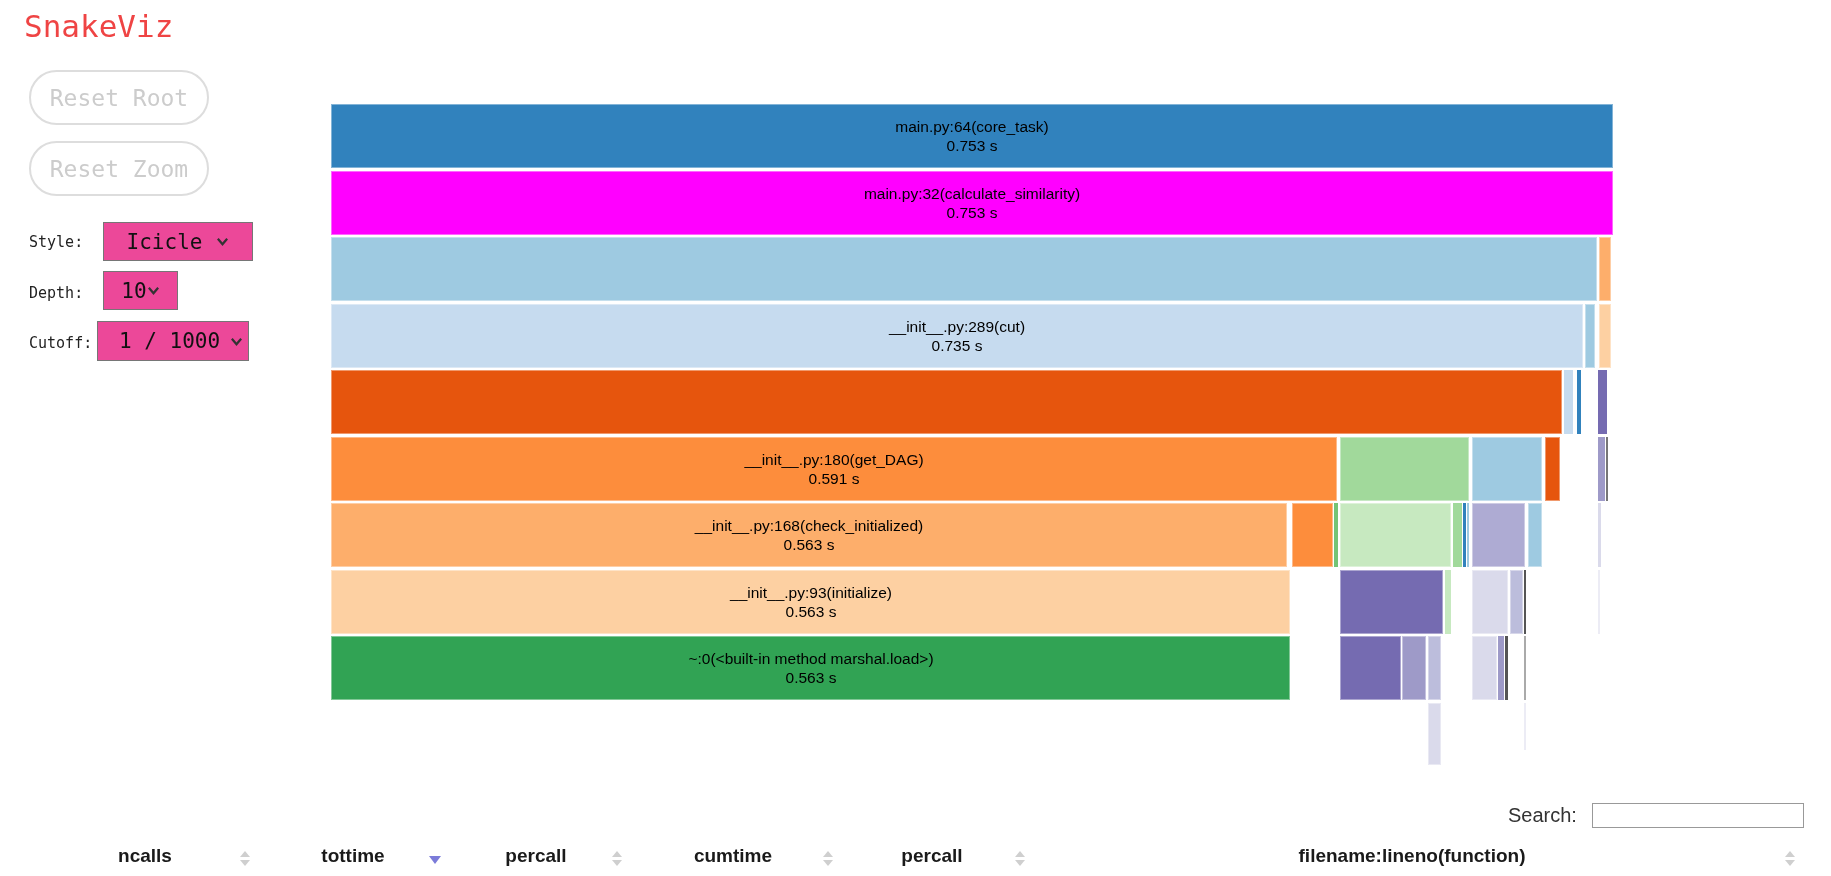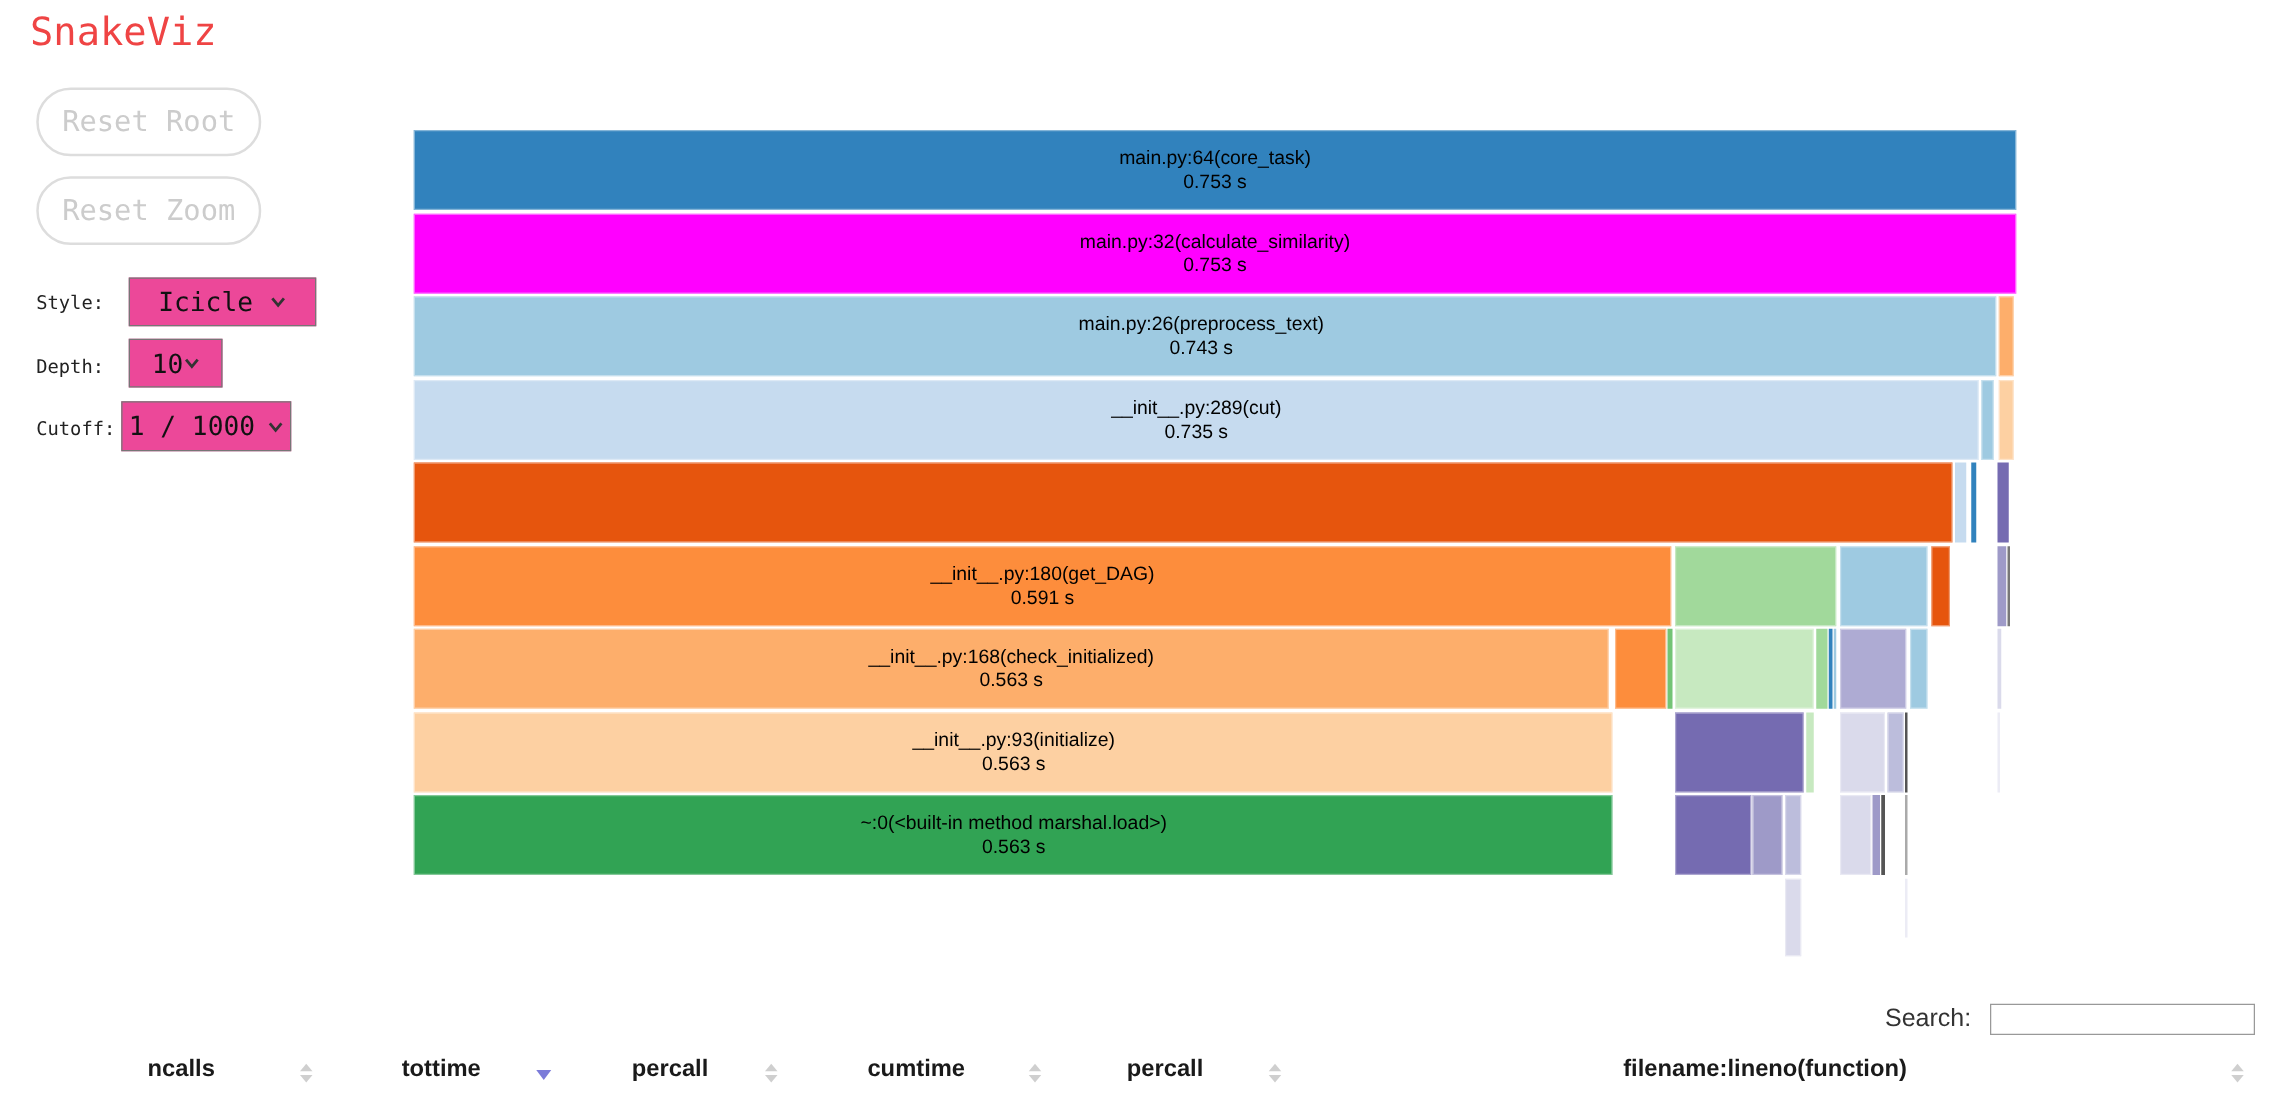--- a/index.html
+++ b/index.html
@@ -73,21 +73,21 @@
 
   <div class="ctl-label" style="top:284px;">Depth:</div>
   <div class="selectbox" style="left:103px;top:271px;width:73px;height:37px;gap:0;">
     <span>10</span>
     <svg class="chev" viewBox="0 0 14 14">
       <polyline points="2,4 7,10 12,4" fill="none" stroke="#333" stroke-width="2.4"></polyline>
       </svg>
   </div>
 
   <div class="ctl-label" style="top:334px;">Cutoff:</div>
-  <div class="selectbox" style="left:97px;top:321px;width:134px;height:38px;gap:10px;">
+  <div class="selectbox" style="left:97px;top:321px;width:134px;height:38px;gap:10px;padding-left:16px;">
     <span>1 / 1000</span>
     <svg class="chev" viewBox="0 0 14 14">
       <polyline points="2,4 7,10 12,4" fill="none" stroke="#333" stroke-width="2.4"></polyline>
       </svg>
   </div>
 
 
 
   <div id="icicle">
       <div class="seg" style="left: 0px; top: 0px; width: 1282px; height: 64px; background: rgb(49, 130, 189); box-shadow: rgba(255, 255, 255, 0.4) 0px 0px 0px 1px inset;"></div>
@@ -95,24 +95,20 @@
         <div>main.py:64(core_task)</div>
         <div>0.753 s</div>
       </div>
       <div class="seg" style="left: 0px; top: 66.5px; width: 1282px; height: 64px; background: rgb(255, 0, 255); box-shadow: rgba(255, 255, 255, 0.4) 0px 0px 0px 1px inset;"></div>
       <div class="seg-label" style="left: 641px; top: 79.5px;">
         <div>main.py:32(calculate_similarity)</div>
         <div>0.753 s</div>
       </div>
       <div class="seg" style="left: 0px; top: 133px; width: 1266px; height: 64px; background: rgb(158, 202, 225); box-shadow: rgba(255, 255, 255, 0.4) 0px 0px 0px 1px inset;"></div>
       <div class="seg" style="left: 1268px; top: 133px; width: 12px; height: 64px; background: rgb(253, 174, 107); box-shadow: rgba(255, 255, 255, 0.4) 0px 0px 0px 1px inset;"></div>
-      <div class="seg-label" style="left: 630px; top: 146px;">
-        <div>main.py:26(preprocess_text)</div>
-        <div>0.743 s</div>
-      </div>
       <div class="seg" style="left: 0px; top: 199.5px; width: 1252px; height: 64px; background: rgb(198, 219, 239); box-shadow: rgba(255, 255, 255, 0.4) 0px 0px 0px 1px inset;"></div>
       <div class="seg" style="left: 1254px; top: 199.5px; width: 10px; height: 64px; background: rgb(158, 202, 225); box-shadow: rgba(255, 255, 255, 0.4) 0px 0px 0px 1px inset;"></div>
       <div class="seg" style="left: 1268px; top: 199.5px; width: 12px; height: 64px; background: rgb(253, 208, 162); box-shadow: rgba(255, 255, 255, 0.4) 0px 0px 0px 1px inset;"></div>
       <div class="seg-label" style="left: 626px; top: 212.5px;">
         <div>__init__.py:289(cut)</div>
         <div>0.735 s</div>
       </div>
       <div class="seg" style="left: 0px; top: 266px; width: 1231px; height: 64px; background: rgb(230, 85, 13); box-shadow: rgba(255, 255, 255, 0.4) 0px 0px 0px 1px inset;"></div>
       <div class="seg" style="left: 1233px; top: 266px; width: 9px; height: 64px; background: rgb(198, 219, 239);"></div>
       <div class="seg" style="left: 1246px; top: 266px; width: 4px; height: 64px; background: rgb(49, 130, 189);"></div>

